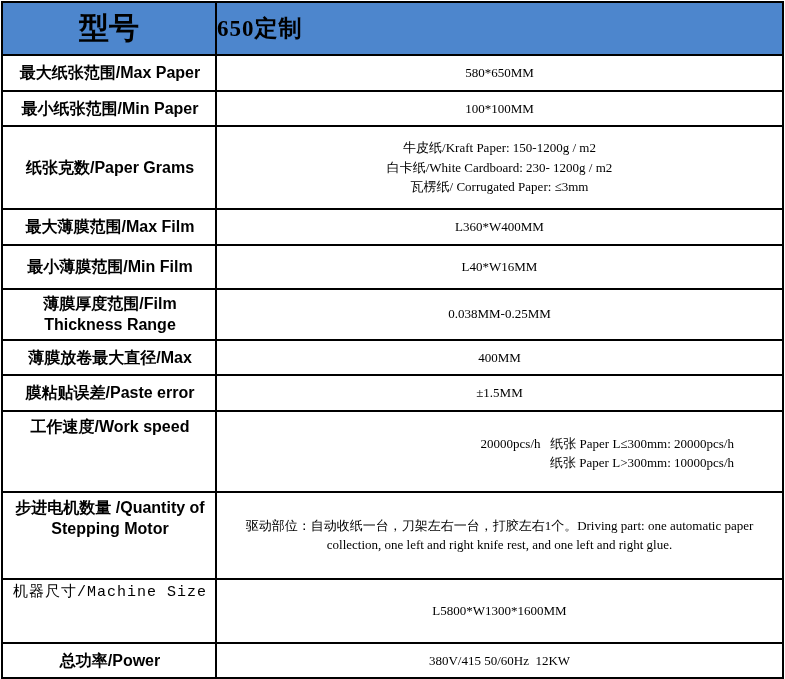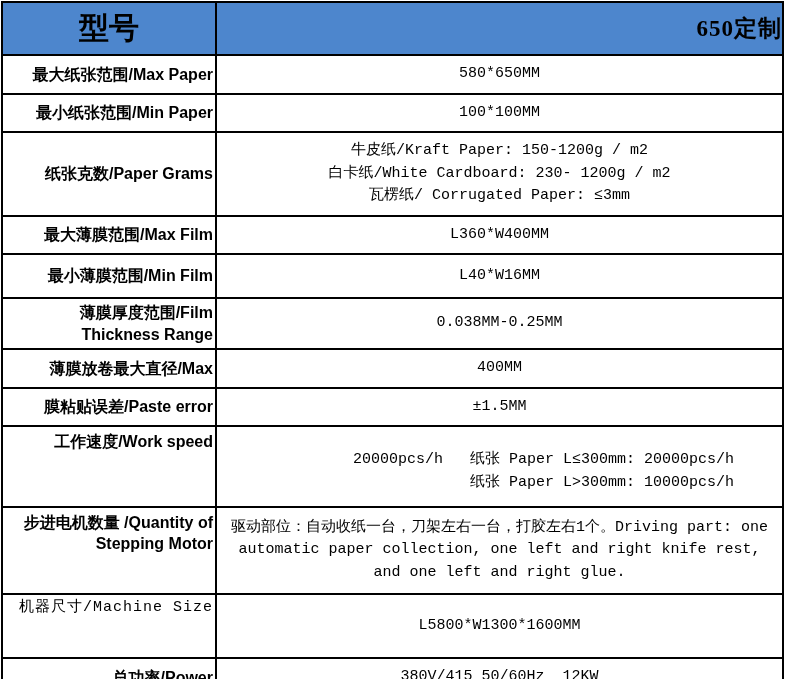--- a/index.html
+++ b/index.html
@@ -26,32 +26,32 @@
   }
   col.c-label { width: 214px; }
   
   thead tr { height: 53px; background: var(--header-bg); }
   th.h-label {
     font-family: "Liberation Serif", serif;
     font-weight: bold; font-size: 30px; text-align: center;
   }
   th.h-value {
     font-family: "Liberation Serif", serif;
-    font-weight: bold; font-size: 23px; text-align: right;
+    font-weight: bold; font-size: 23px; text-align: left;
     letter-spacing: 1px;
   }
   
   td.cell-label {
     font-weight: bold; font-size: 16px;
     padding: 1px 2px 1px 4px; line-height: 1.32;
-    text-align: right;
+    text-align: center;
   }
   td.cell-value {
-    font-family: Liberation Mono, monospace;
-    font-weight: 500; font-size: 15px;
+    font-family: Liberation Serif, serif;
+    font-weight: 500; font-size: 13px;
     text-align: center; line-height: 1.5;
     white-space: pre-wrap;
     padding: 7px 6px;
   }
   
   tbody tr:nth-child(1)  { height: 28px; }
   tbody tr:nth-child(2)  { height: 26px; }
   tbody tr:nth-child(3)  { height: 83px; }
   tbody tr:nth-child(4)  { height: 28px; }
   tbody tr:nth-child(5)  { height: 44px; }

